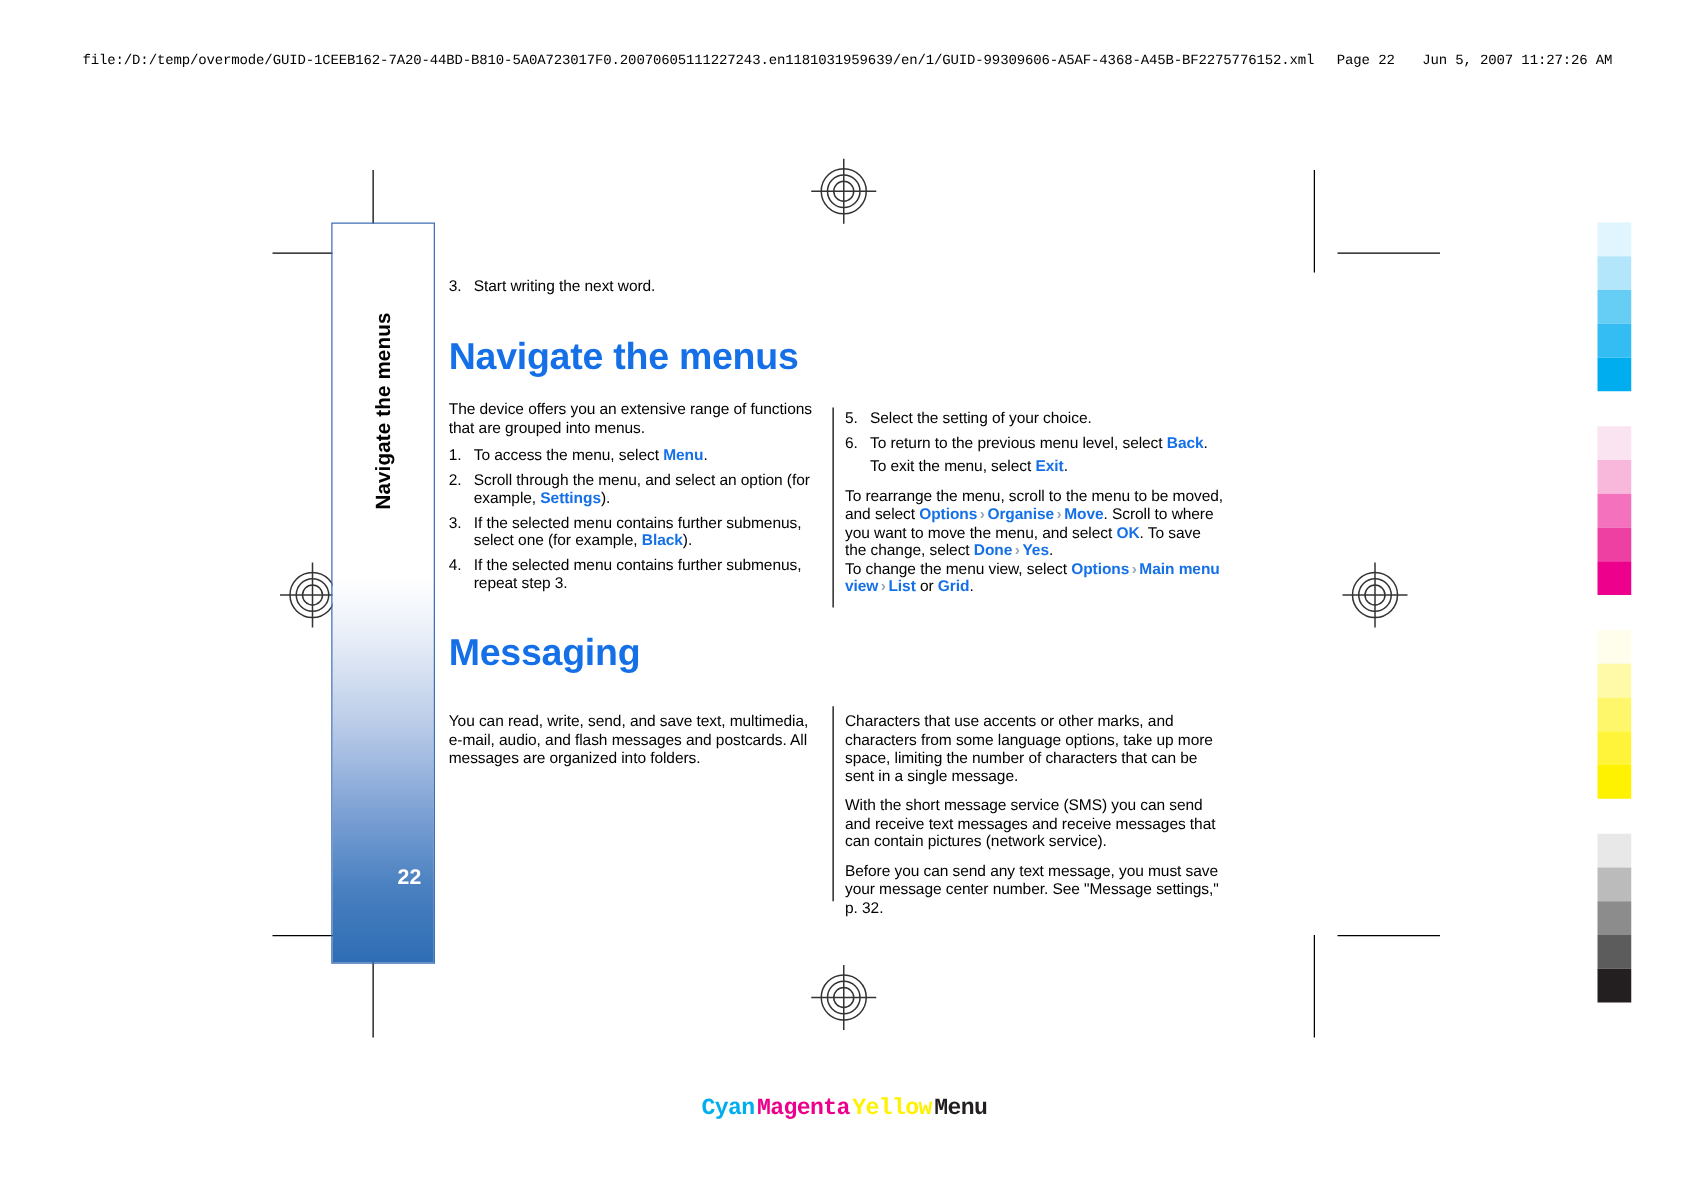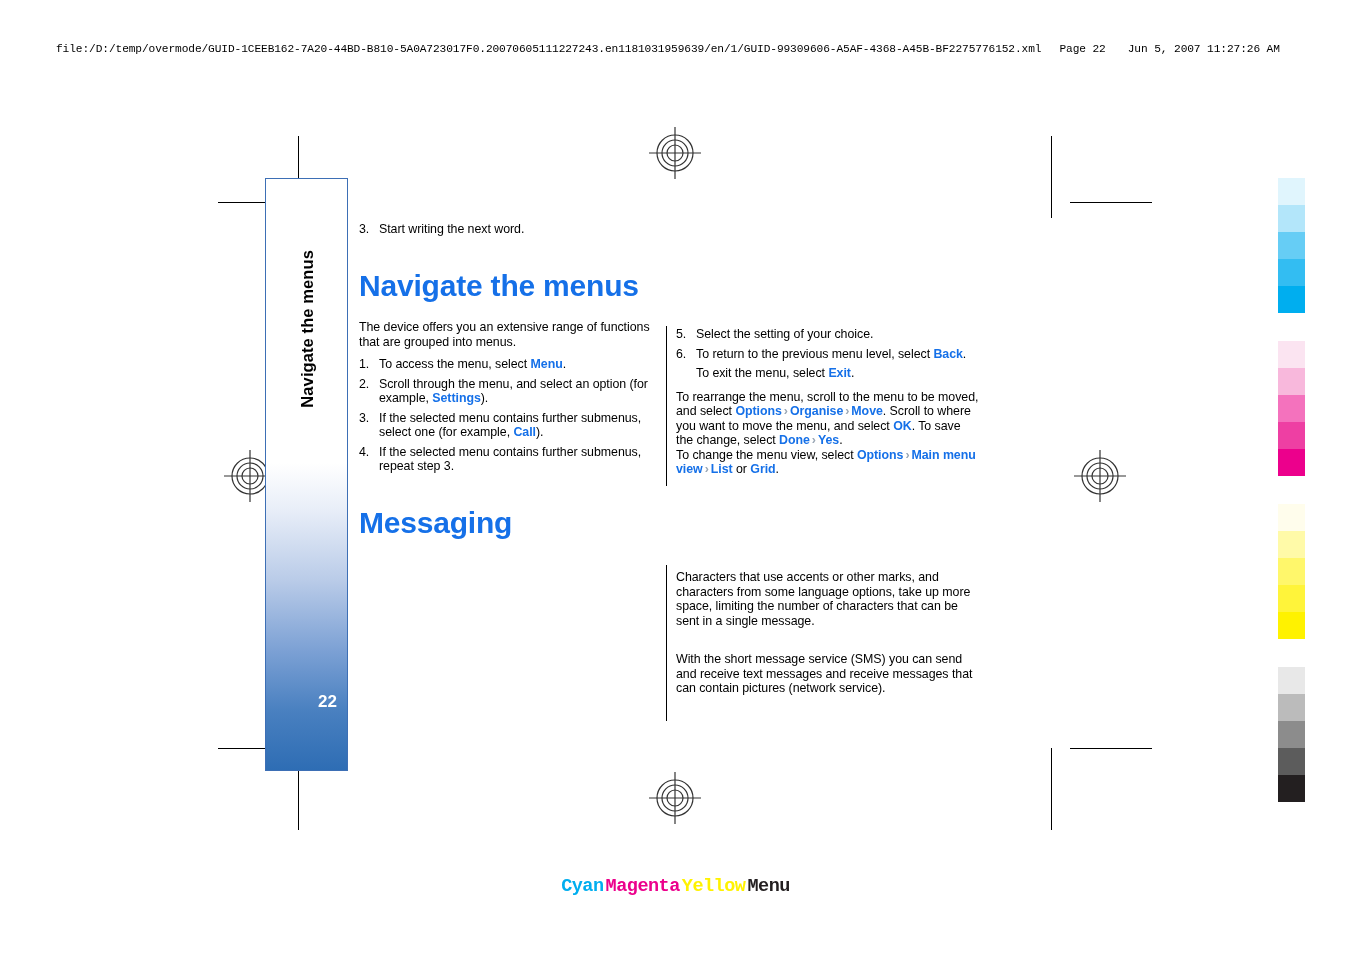--- a/index.html
+++ b/index.html
@@ -11,21 +11,21 @@
     width: 1351px;
     height: 954px;
     position: relative;
     font-family: "Liberation Sans", sans-serif;
     overflow: hidden;
   }
 
   
   .print-header {
     position: absolute;
-    left: 56px;
+    left: 66px;
     top: 43px;
     font-family: "Liberation Mono", monospace;
     font-size: 11.2px;
     color: #000000;
     white-space: pre;
     letter-spacing: -0.1px;
   }
   .print-header .gap-a { display: inline-block; width: 18px; }
   .print-header .gap-b { display: inline-block; width: 22px; }
 
@@ -253,21 +253,21 @@
   <div class="col-left" style="top:98px;">
     <p class="body" style="margin-bottom:8px;">The device offers you an extensive range of functions that are grouped into menus.</p>
     <ol class="steps">
       <li>
         <span class="num">1.</span>To access the menu, select <b class="kw">Menu</b>.
       </li>
       <li>
         <span class="num">2.</span>Scroll through the menu, and select an option (for example, <b class="kw">Settings</b>).
       </li>
       <li>
-        <span class="num">3.</span>If the selected menu contains further submenus, select one (for example, <b class="kw">Call</b>).
+        <span class="num">3.</span>If the selected menu contains further submenus, select one (for example, <b class="kw">Black</b>).
       </li>
       <li>
         <span class="num">4.</span>If the selected menu contains further submenus, repeat step 3.
       </li>
     </ol>
   </div>
 
   <div class="col-right" style="top:105px;">
     <ol class="steps">
       <li>
@@ -282,25 +282,27 @@
     </ol>
     <p class="body">To rearrange the menu, scroll to the menu to be moved, and select <b class="kw">Options</b><span class="chev">›</span><b class="kw">Organise</b><span class="chev">›</span><b class="kw">Move</b>. Scroll to where you want to move the menu, and select <b class="kw">OK</b>. To save the change, select <b class="kw">Done</b><span class="chev">›</span><b class="kw">Yes</b>.</p>
     <p class="body" style="margin-bottom:9px;">To change the menu view, select <b class="kw">Options</b><span class="chev">›</span><b class="kw">Main menu view</b><span class="chev">›</span><b class="kw">List</b> or <b class="kw">Grid</b>.</p>
   </div>
 
   <div class="col-left" style="top:285px;">
     <h1 class="section-title">Messaging</h1>
   </div>
 
   <div class="col-left" style="top:348px;">
+    <p class="body" style="margin-bottom:20px;">You can read, write, send, and save text, multimedia, e-mail, audio, and flash messages and postcards. All messages are organized into folders.</p>
   </div>
 
   <div class="col-right" style="top:348px;">
-    <p class="body" style="margin-bottom:24px;">Characters that use accents or other marks, and characters from some language options, take up more space, limiting the number of characters that can be sent in a single message.</p>
+    <p class="body" style="margin-bottom:9px;">Characters that use accents or other marks, and characters from some language options, take up more space, limiting the number of characters that can be sent in a single message.</p>
     <p class="body" style="margin-bottom:9px;">With the short message service (SMS) you can send and receive text messages and receive messages that can contain pictures (network service).</p>
+    <p class="body">Before you can send any text message, you must save your message center number. See "Message settings," p. 32.</p>
   </div>
 </div>
 
 <div class="ramp" style="left:1278px; top:178px;">
   <div style="background:#e0f5fd;"></div>
   <div style="background:#b3e6fa;"></div>
   <div style="background:#66cdf5;"></div>
   <div style="background:#33bdf2;"></div>
   <div style="background:#00aeef;"></div>
 </div>

